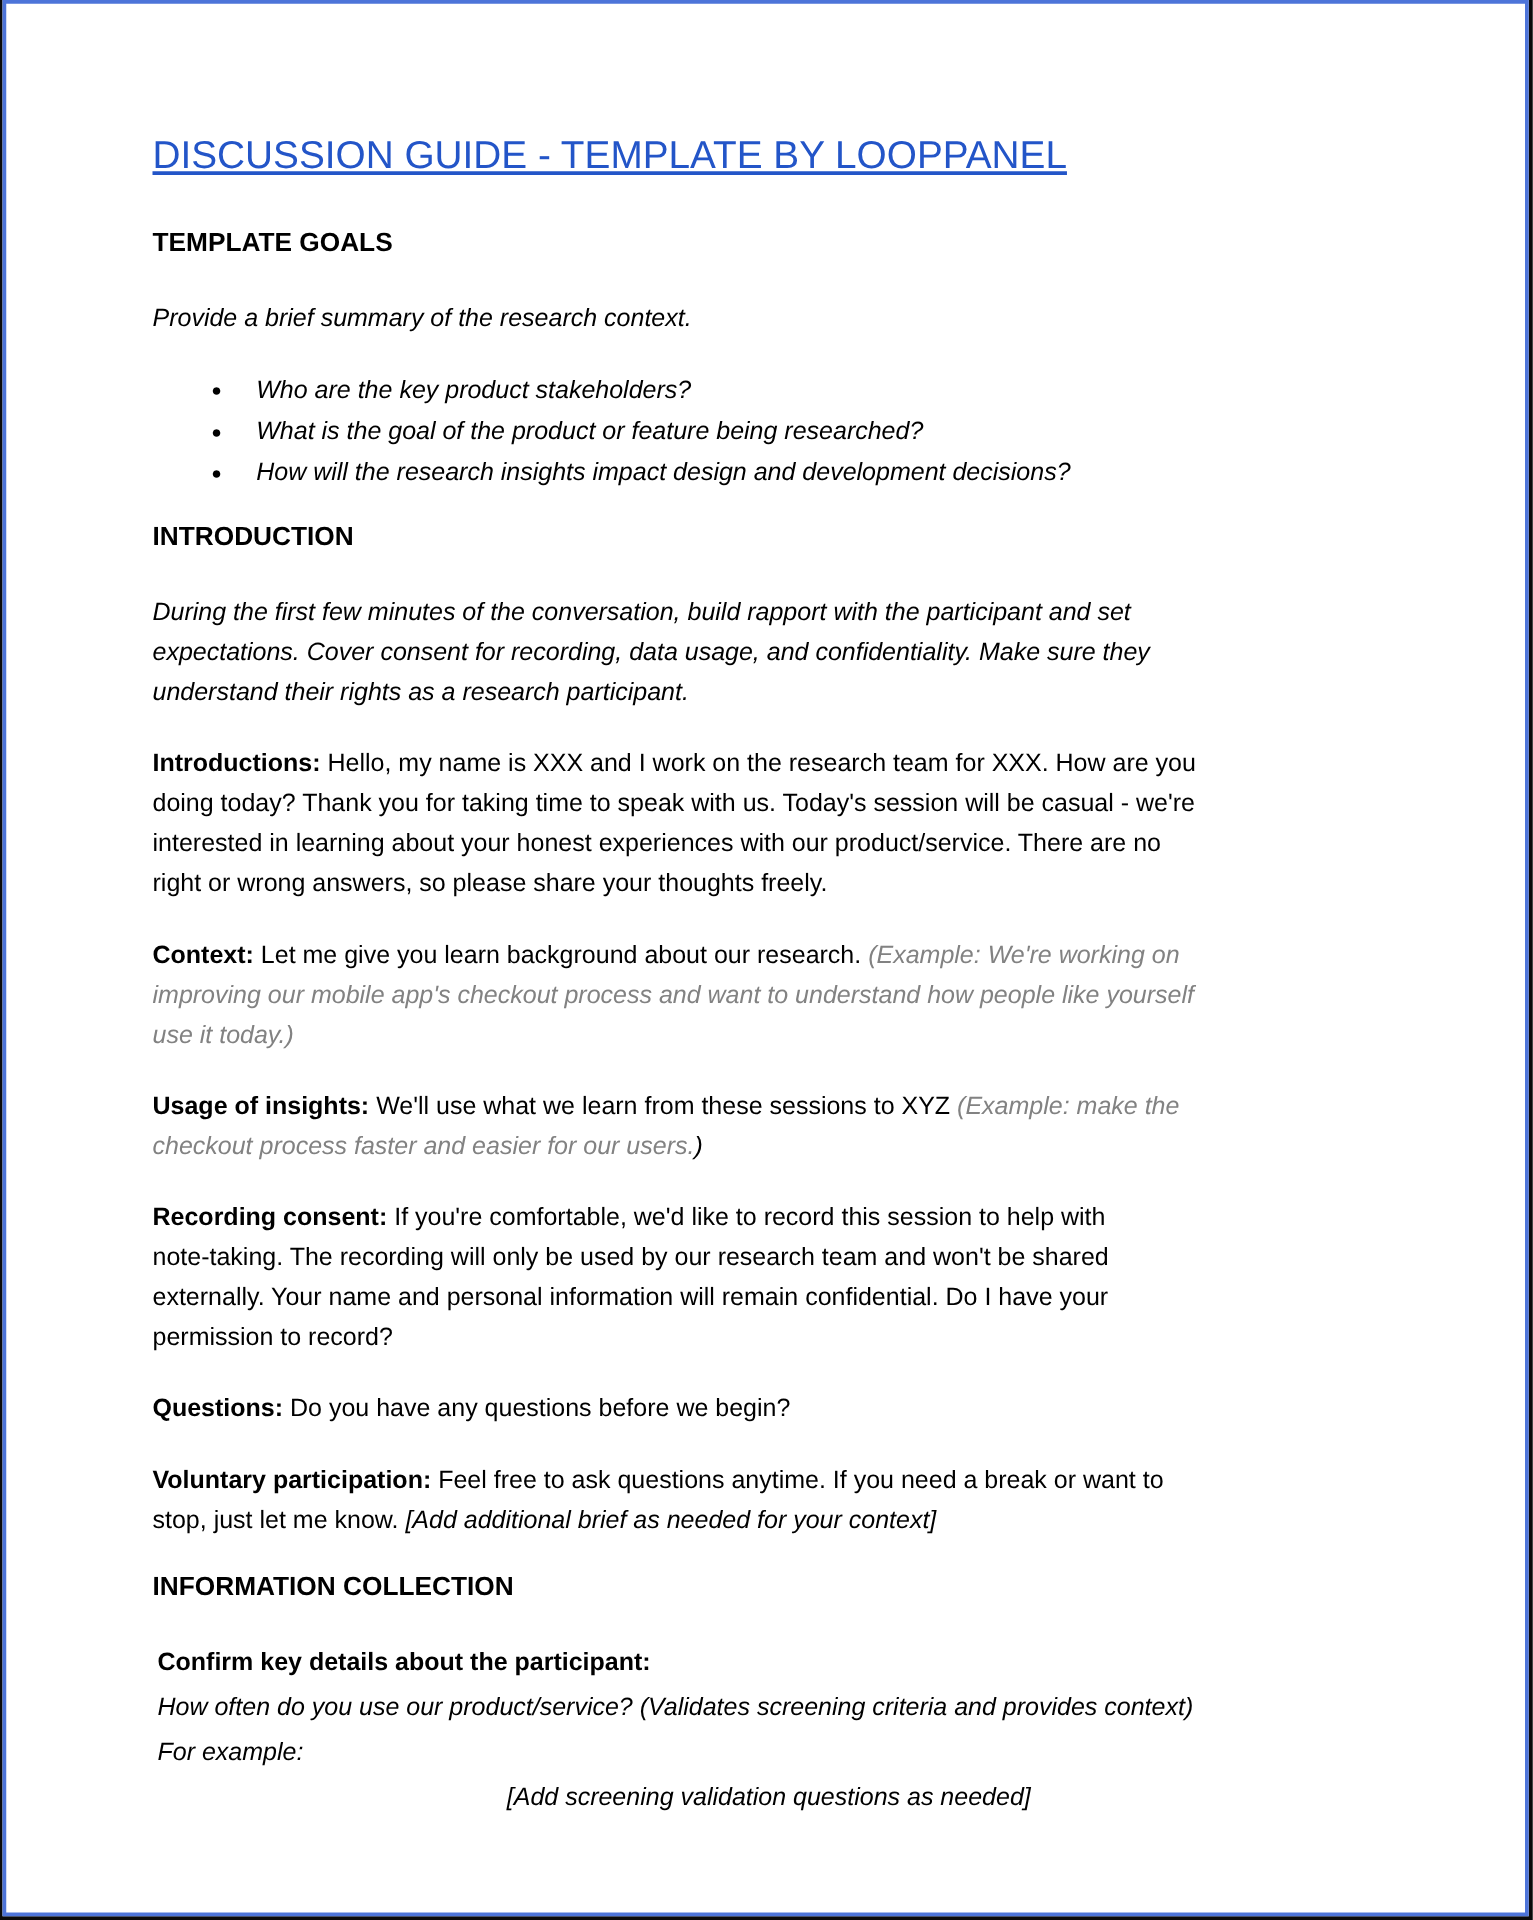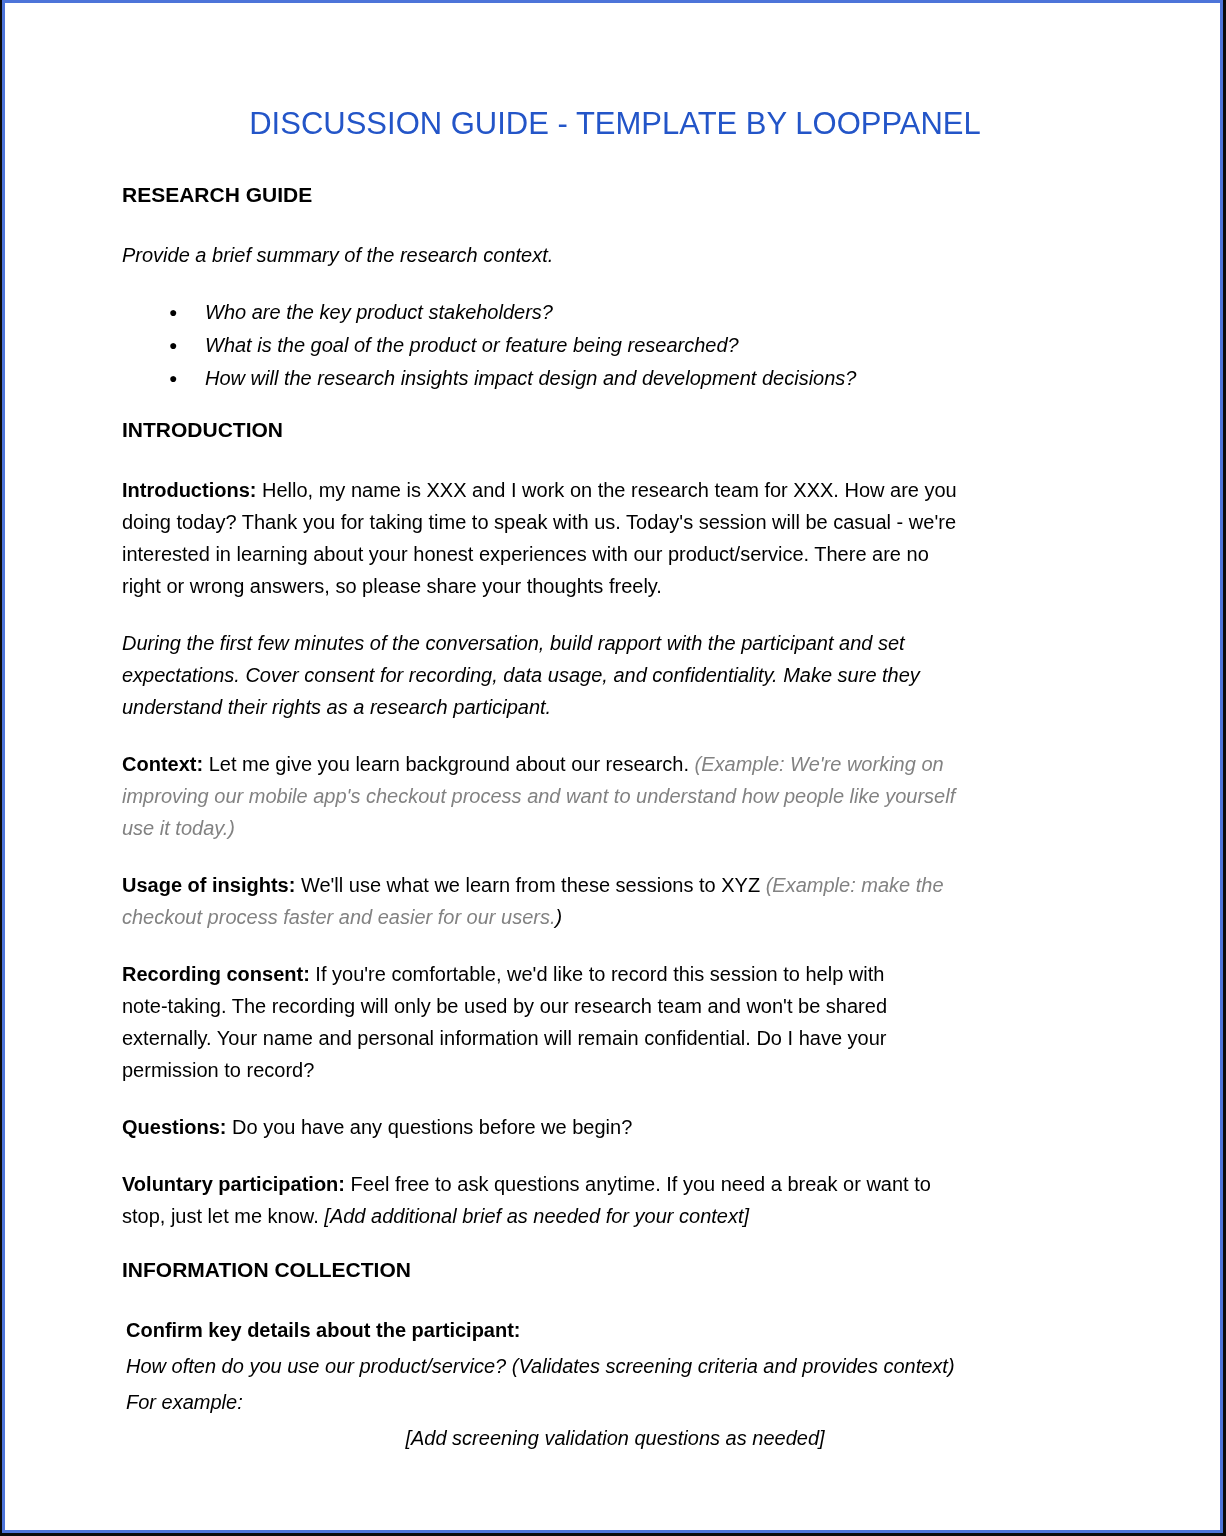--- a/index.html
+++ b/index.html
@@ -23,22 +23,22 @@
     background:#ffffff;
     border:3px solid var(--border-blue);
   }
   .content{
     padding:102px 112px 0 117px;
     font-size:20px;line-height:32px;
   }
   .doc-title{
     font-size:31px;line-height:38px;
     margin:0 0 39px;
-    text-align:center;
     color:var(--title-blue);
+    text-decoration:underline;
     text-underline-offset:3px;
     cursor:pointer;
     white-space:nowrap;
   }
   .sec-heading{
     font-size:21px;line-height:25px;font-weight:bold;
     margin:0 0 32px;
     color:var(--ink);
   }
   p.doc-p{
@@ -71,35 +71,35 @@
   .gray{color:var(--muted-gray);}
 </style>
 </head>
 <body>
 
 <div class="frame">
   <div class="page">
     <div class="content">
       <div class="doc-title">DISCUSSION GUIDE - TEMPLATE BY LOOPPANEL</div>
       <div id="doc-sections">
-          <div class="sec-heading">RESEARCH GUIDE</div>
+          <div class="sec-heading">TEMPLATE GOALS</div>
           <p class="doc-p"><span class="i">Provide a brief summary of the research context.</span></p>
           <ul class="doc-ul">
             <li><span class="i">Who are the key product stakeholders?</span></li>
             <li><span class="i">What is the goal of the product or feature being researched?</span></li>
             <li><span class="i">How will the research insights impact design and development decisions?</span></li>
           </ul>
           <div class="sec-heading">INTRODUCTION</div>
+          <p class="doc-p"><span class="i">During the first few minutes of the conversation, build rapport with the participant and set
+expectations. Cover consent for recording, data usage, and confidentiality. Make sure they
+understand their rights as a research participant.</span></p>
           <p class="doc-p"><span class="b">Introductions: </span><span>Hello, my name is XXX and I work on the research team for XXX. How are you
 doing today? Thank you for taking time to speak with us. Today's session will be casual - we're
 interested in learning about your honest experiences with our product/service. There are no
 right or wrong answers, so please share your thoughts freely.</span></p>
-          <p class="doc-p"><span class="i">During the first few minutes of the conversation, build rapport with the participant and set
-expectations. Cover consent for recording, data usage, and confidentiality. Make sure they
-understand their rights as a research participant.</span></p>
           <p class="doc-p"><span class="b">Context: </span><span>Let me give you learn background about our research. </span><span class="i gray">(Example: We're working on
 improving our mobile app's checkout process and want to understand how people like yourself
 use it today.)</span></p>
           <p class="doc-p"><span class="b">Usage of insights: </span><span>We'll use what we learn from these sessions to XYZ </span><span class="i gray">(Example: make the
 checkout process faster and easier for our users.</span><span class="i">)</span></p>
           <p class="doc-p"><span class="b">Recording consent: </span><span>If you're comfortable, we'd like to record this session to help with
 note-taking. The recording will only be used by our research team and won't be shared
 externally. Your name and personal information will remain confidential. Do I have your
 permission to record?</span></p>
           <p class="doc-p"><span class="b">Questions: </span><span>Do you have any questions before we begin?</span></p>

